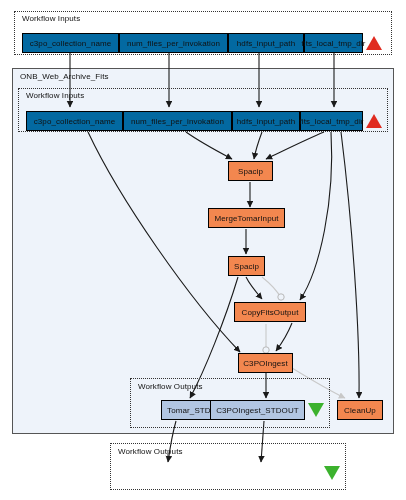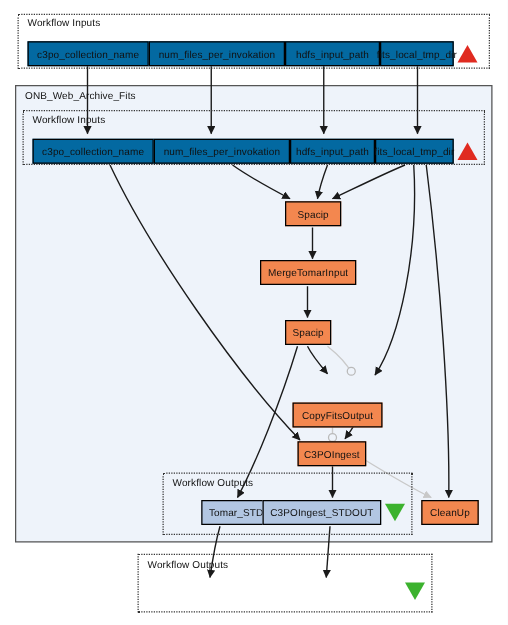--- a/index.html
+++ b/index.html
@@ -160,21 +160,21 @@
 
   <div class="node node-input" style="left:26px; top:111px; width:97px; height:20px;">c3po_collection_name</div>
   <div class="node node-input" style="left:123px; top:111px; width:109px; height:20px;">num_files_per_invokation</div>
   <div class="node node-input" style="left:232px; top:111px; width:68px; height:20px;">hdfs_input_path</div>
   <div class="node node-input" style="left:300px; top:111px; width:63px; height:20px;">fits_local_tmp_dir</div>
   <div class="tri tri-up" style="left:366px; top:114px;"></div>
 
   <div class="node node-proc" style="left:228px; top:161px; width:45px; height:20px;">Spacip</div>
   <div class="node node-proc" style="left:208px; top:208px; width:77px; height:20px;">MergeTomarInput</div>
   <div class="node node-proc" style="left:228px; top:256px; width:37px; height:20px;">Spacip</div>
-  <div class="node node-proc" style="left:234px; top:302px; width:72px; height:20px;margin-top:20px;">CopyFitsOutput</div>
+  <div class="node node-proc" style="left:234px; top:302px; width:72px; height:20px;">CopyFitsOutput</div>
   <div class="node node-proc" style="left:238px; top:353px; width:55px; height:20px;">C3POIngest</div>
   <div class="node node-proc" style="left:337px; top:400px; width:46px; height:20px;">CleanUp</div>
 
   <div class="container dotted-box" style="left:130px; top:378px; width:200px; height:50px;"></div>
   <div class="group-title" style="left:138px; top:382px;">Workflow Outputs</div>
 
   <div class="node node-output" style="left:137px; top:400px; width:73px; height:20px;margin-left:24px;">Tomar_STDOUT</div>
   <div class="node node-output" style="left:210px; top:400px; width:95px; height:20px;">C3POIngest_STDOUT</div>
   <div class="tri tri-down" style="left:308px; top:403px;"></div>
 

